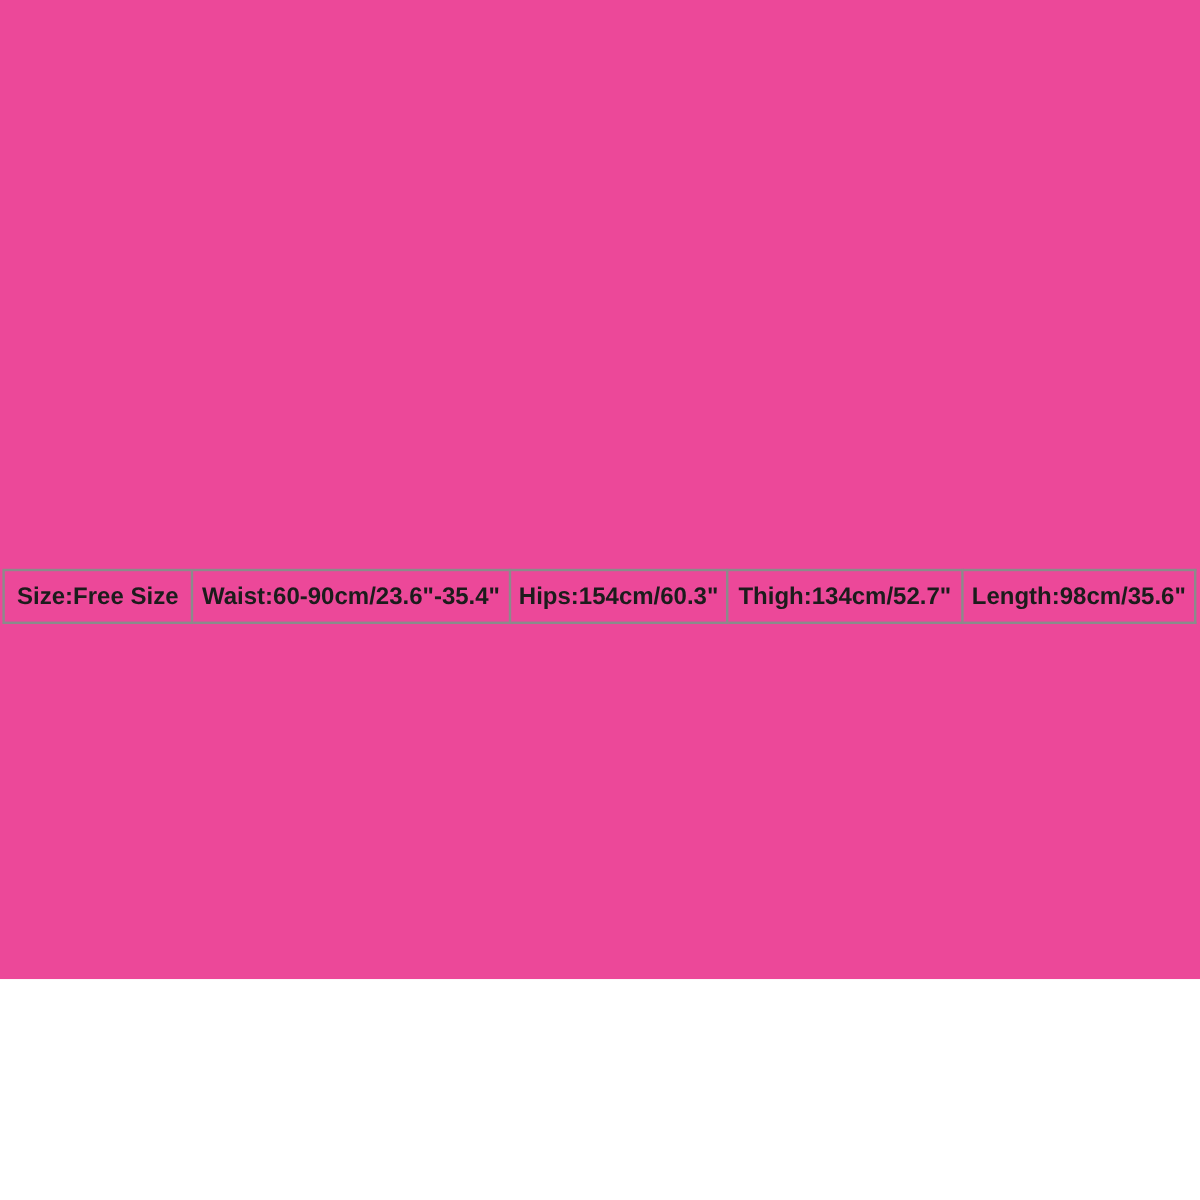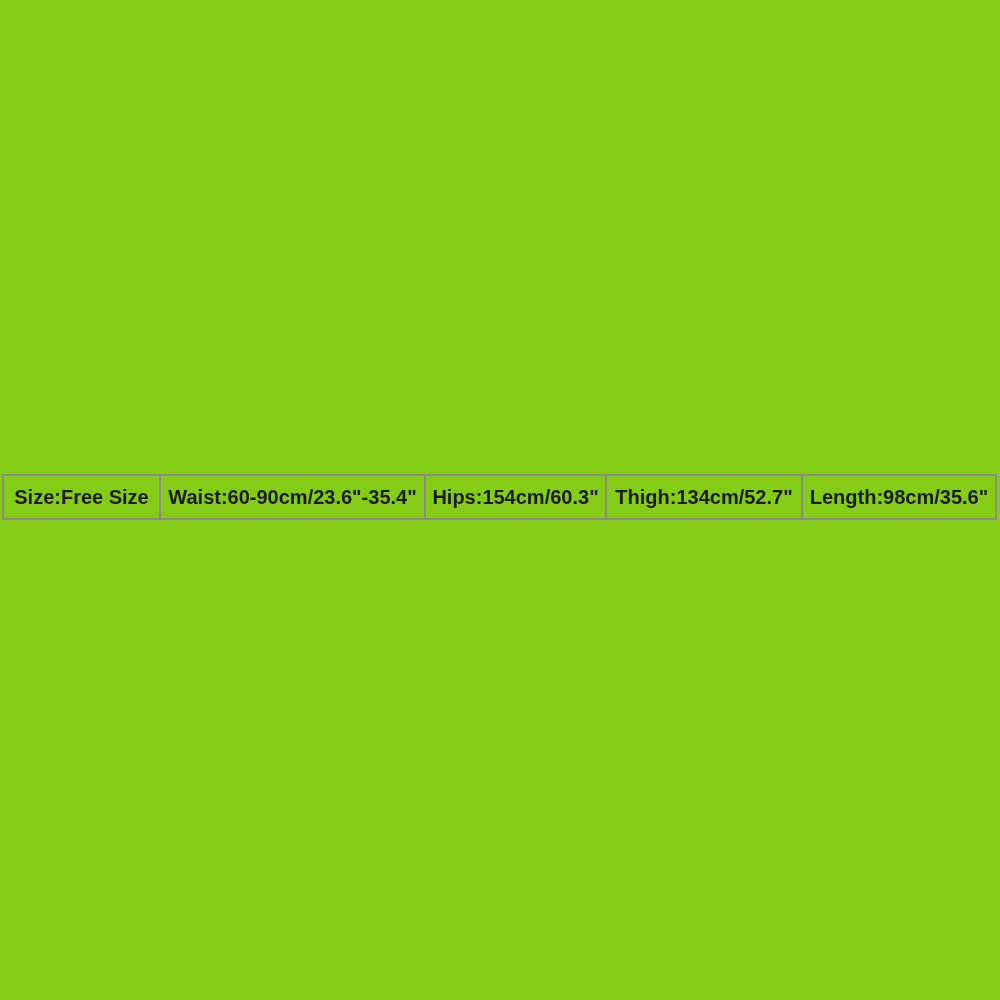--- a/index.html
+++ b/index.html
@@ -3,22 +3,22 @@
 <meta charset="utf-8">
 <style>
   html, body {
     margin: 0;
     padding: 0;
     background: #ffffff;
   }
   .canvas {
     position: relative;
     width: 1000px;
-    height: 1000px;
-    background: #84cc16;
+    height: 816px;
+    background: #ec4899;
     overflow: hidden;
     font-family: "Liberation Sans", sans-serif;
   }
   .size-table {
     position: absolute;
     left: 2px;
     top: 474px;
     width: 995px;
     height: 46px;
     display: flex;

